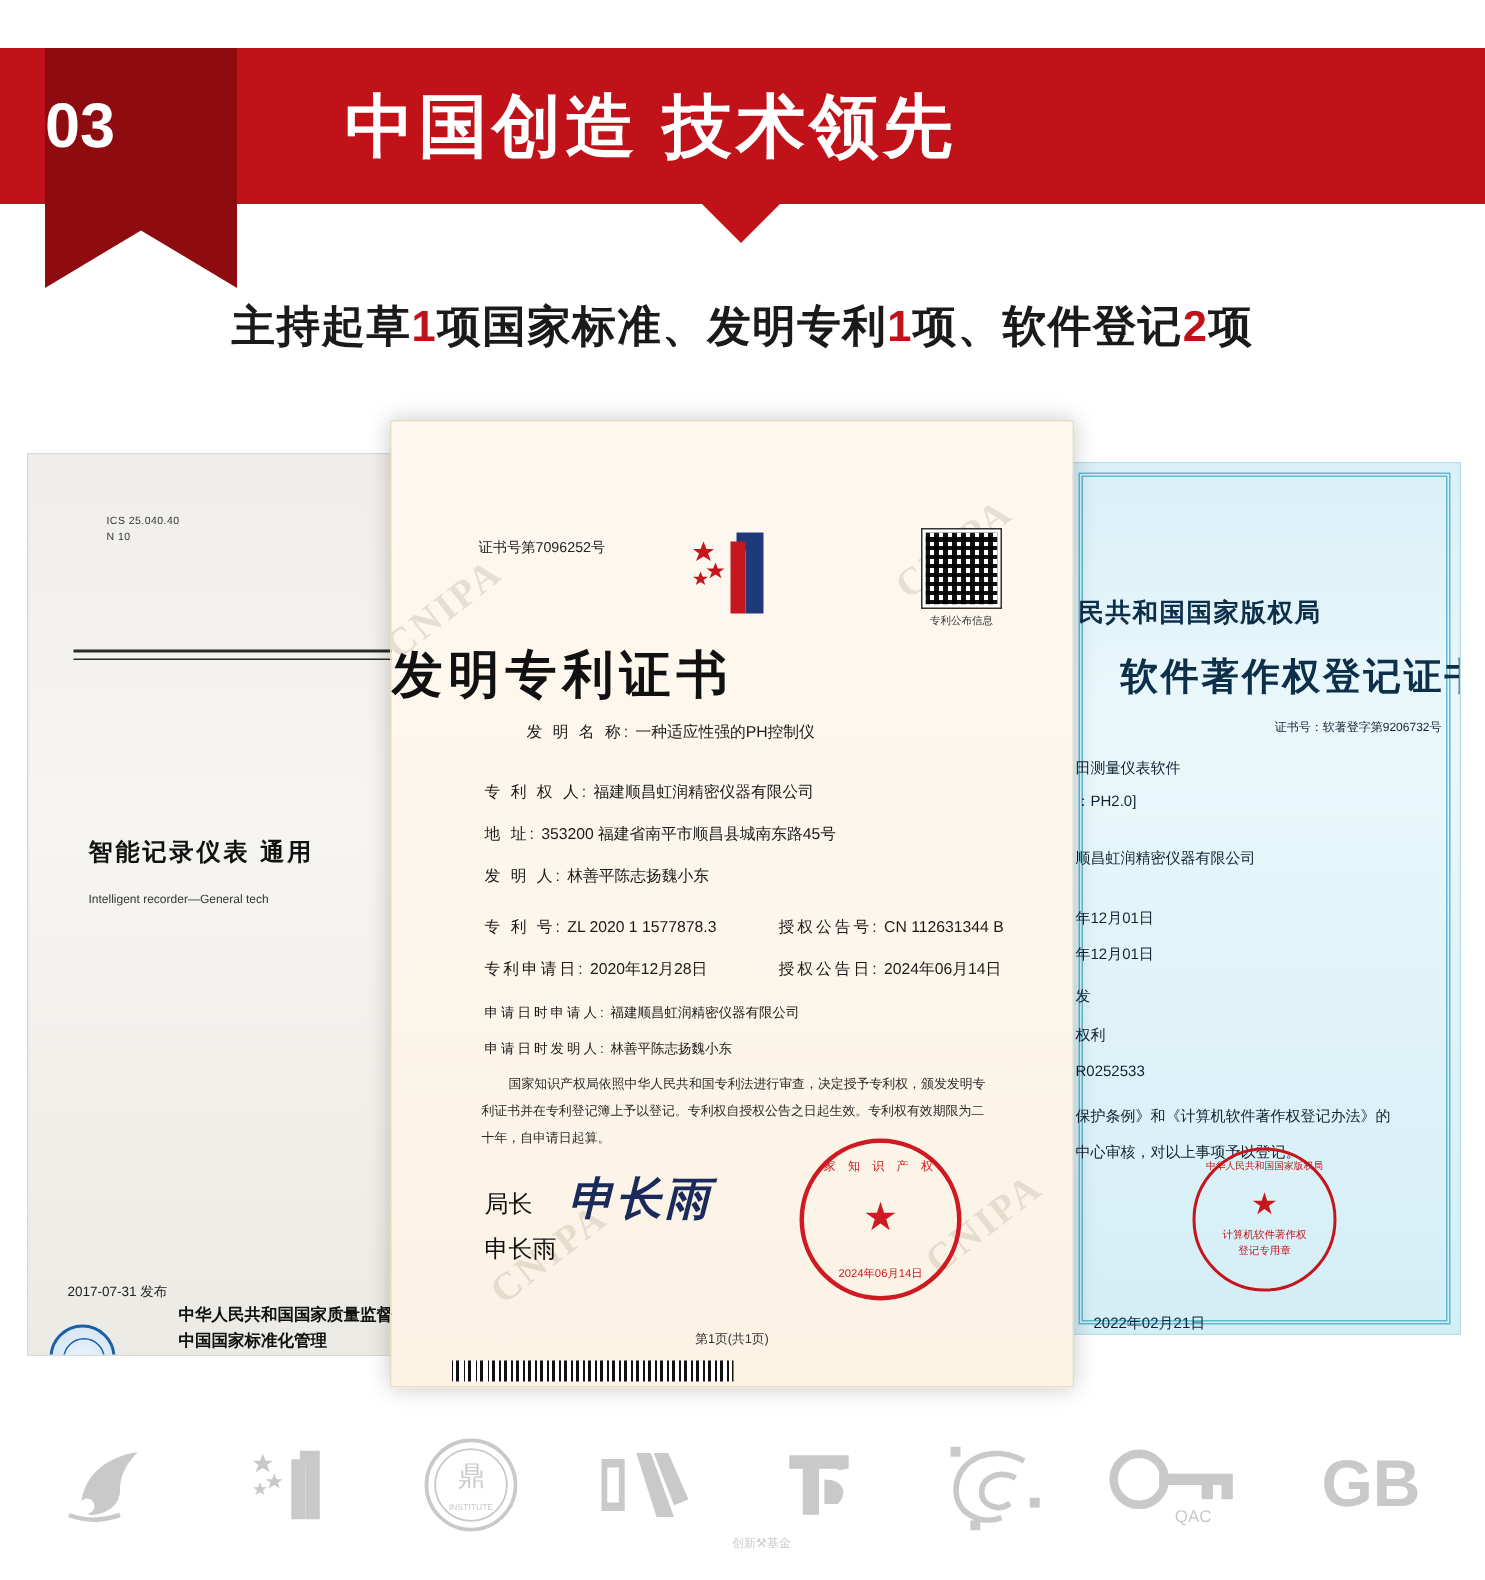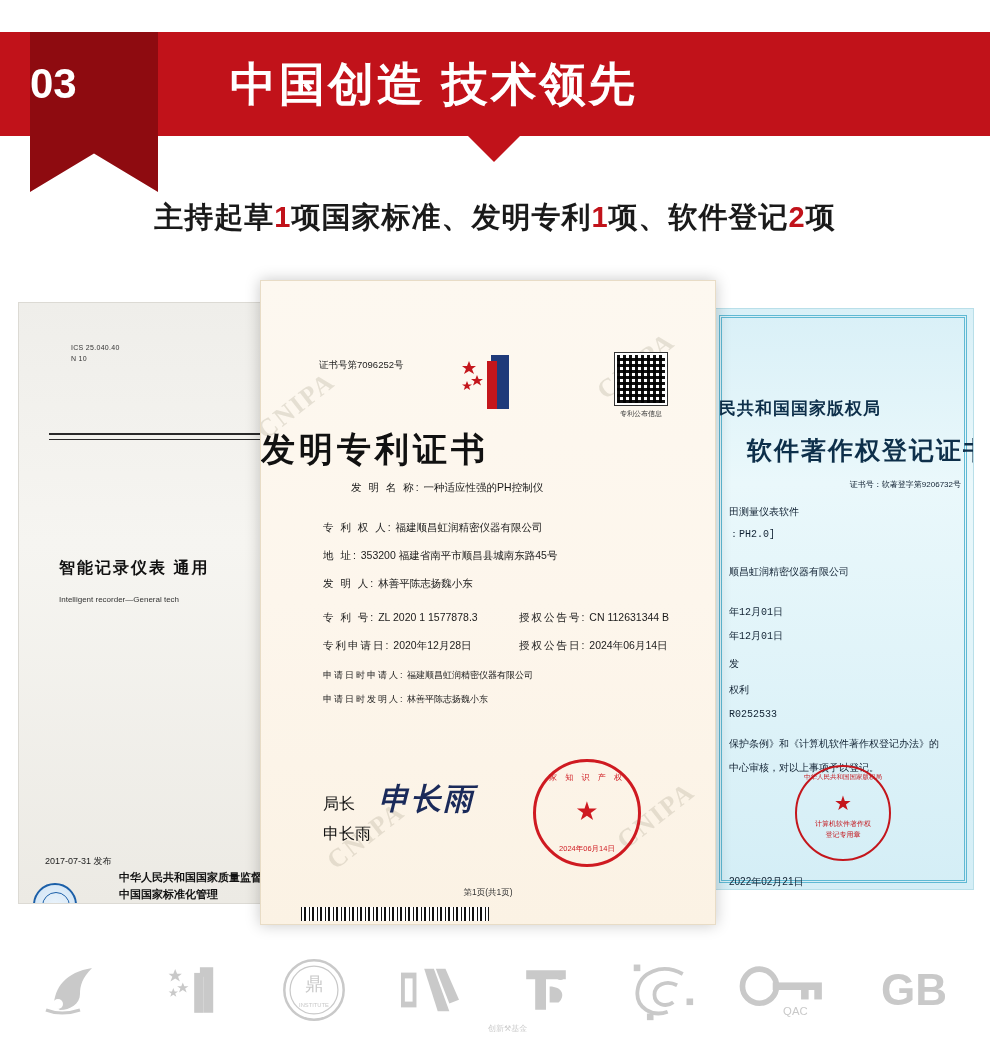--- a/index.html
+++ b/index.html
@@ -129,22 +129,22 @@
   .cr-t2 {
     position: absolute; left: 2px; top: 125px;
     font-size: 25px; font-weight: bold; color: #0d2f4a;
     letter-spacing: 2px; white-space: nowrap; padding-left: 32px;
   }
   .cr-no {
     position: absolute; right: 12px; top: 170px;
     font-size: 8px; color: #123;
   }
   .cr-line {
-    position: absolute; left: 16px;
-    font-size: 10px; color: #123; white-space: nowrap; font-family: Liberation Mono, monospace;
+    position: absolute; left: 4px;
+    font-size: 10px; color: #123; white-space: nowrap;
   }
   .cr-seal {
     position: absolute; left: 82px; top: 456px;
     width: 96px; height: 96px; border-radius: 50%;
     border: 2px solid #c4161c;
   }
   .cr-seal .star {
     position: absolute; left: 50%; top: 26px; transform: translateX(-50%);
     color: #c4161c; font-size: 20px; line-height: 1;
   }
@@ -374,20 +374,21 @@
     </div>
     <div class="cc-field" style="left:62px; top:388px; font-size:9px;">
       <span class="cc-label">申请日时申请人:</span>
       <span>福建顺昌虹润精密仪器有限公司</span>
     </div>
     <div class="cc-field" style="left:62px; top:412px; font-size:9px;">
       <span class="cc-label">申请日时发明人:</span>
       <span>林善平陈志扬魏小东</span>
     </div>
 
+    <div class="cc-note">国家知识产权局依照中华人民共和国专利法进行审查，决定授予专利权，颁发发明专利证书并在专利登记簿上予以登记。专利权自授权公告之日起生效。专利权有效期限为二十年，自申请日起算。</div>
 
     <div class="cc-sig-l">
       <div>局长</div>
       <div>申长雨</div>
     </div>
     <div class="cc-sig-img">申长雨</div>
 
     <div class="cc-seal">
       <div class="arc-t">家 知 识 产 权</div>
       <div class="star">★</div>

